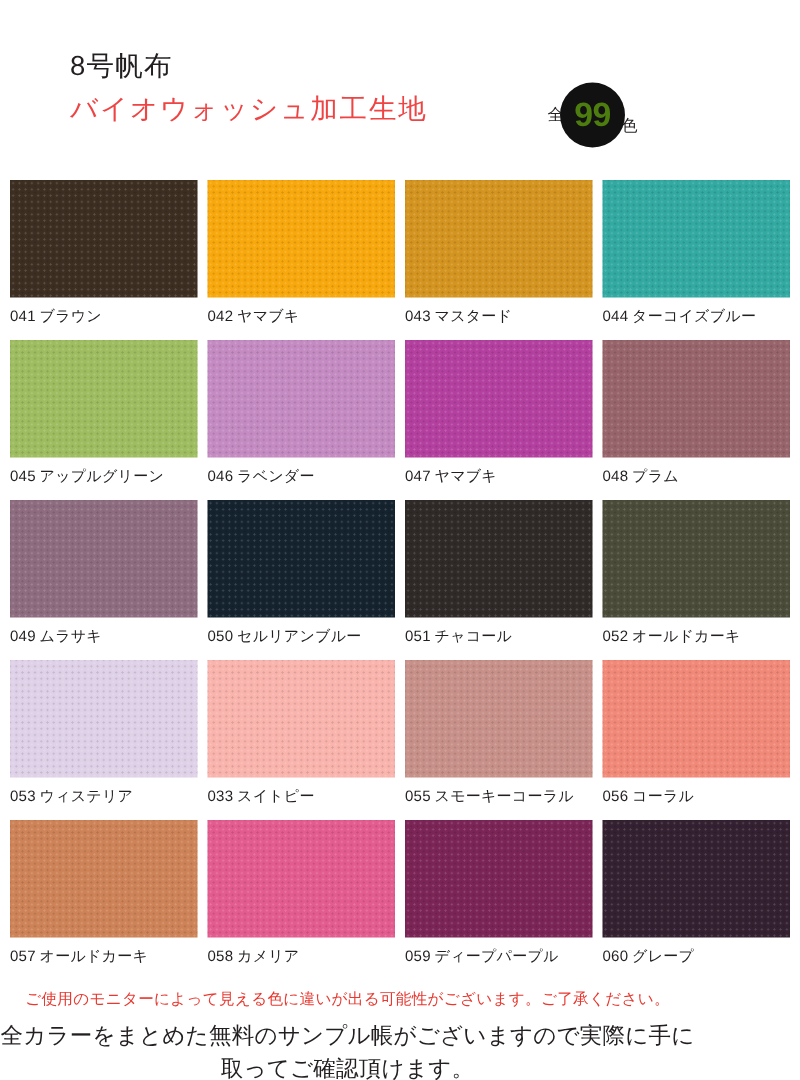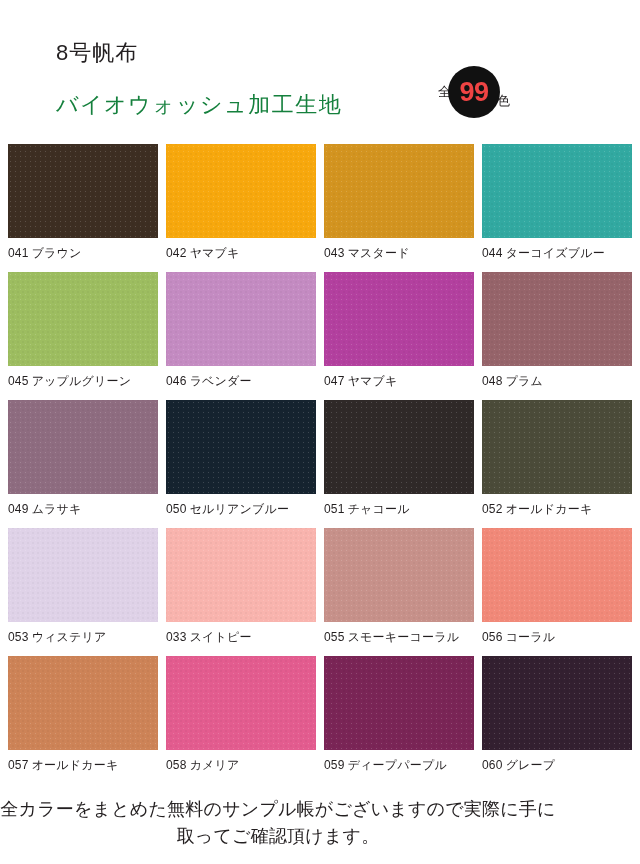--- a/index.html
+++ b/index.html
@@ -37,23 +37,23 @@
   }
   .title-line-1 {
     font-size: 22px;
     letter-spacing: 1px;
     color: #231f20;
     white-space: nowrap;
   }
   .title-line-2 {
     font-size: 22px;
     letter-spacing: 1.5px;
-    color: #15803d;
+    color: #ef4444;
     white-space: nowrap;
-    margin-top: 22px;
+    margin-top: 4px;
     text-align: center;
   }
 
   .badge {
     position: absolute;
     right: 46px;
     top: 66px;
     display: flex;
     align-items: center;
     gap: 1px;
@@ -63,21 +63,21 @@
     color: #231f20;
     position: relative;
     z-index: 1;
     margin-right: -4px;
   }
   .badge-circle {
     width: 52px;
     height: 52px;
     border-radius: 50%;
     background: #111111;
-    color: #ef4444;
+    color: #4d7c0f;
     display: flex;
     align-items: center;
     justify-content: center;
     font-size: 27px;
     font-weight: bold;
     letter-spacing: -0.5px;
     position: relative;
     z-index: 2;
   }
   .badge-post {
@@ -247,16 +247,17 @@
         <div class="swatch" style="background-color: rgb(122, 37, 86);"></div>
         <div class="cell-label"><span class="code">059</span><span class="name">ディープパープル</span></div>
       </div>
       <div class="cell">
         <div class="swatch" style="background-color: rgb(51, 32, 48);"></div>
         <div class="cell-label"><span class="code">060</span><span class="name">グレープ</span></div>
       </div>
     </div>
 
   <div class="footer">
+    <div class="footer-warning">ご使用のモニターによって見える色に違いが出る可能性がございます。ご了承ください。</div>
     <div class="footer-note">全カラーをまとめた無料のサンプル帳がございますので実際に手に取ってご確認頂けます。</div>
   </div>
 
 </div>
 
 </body></html>

